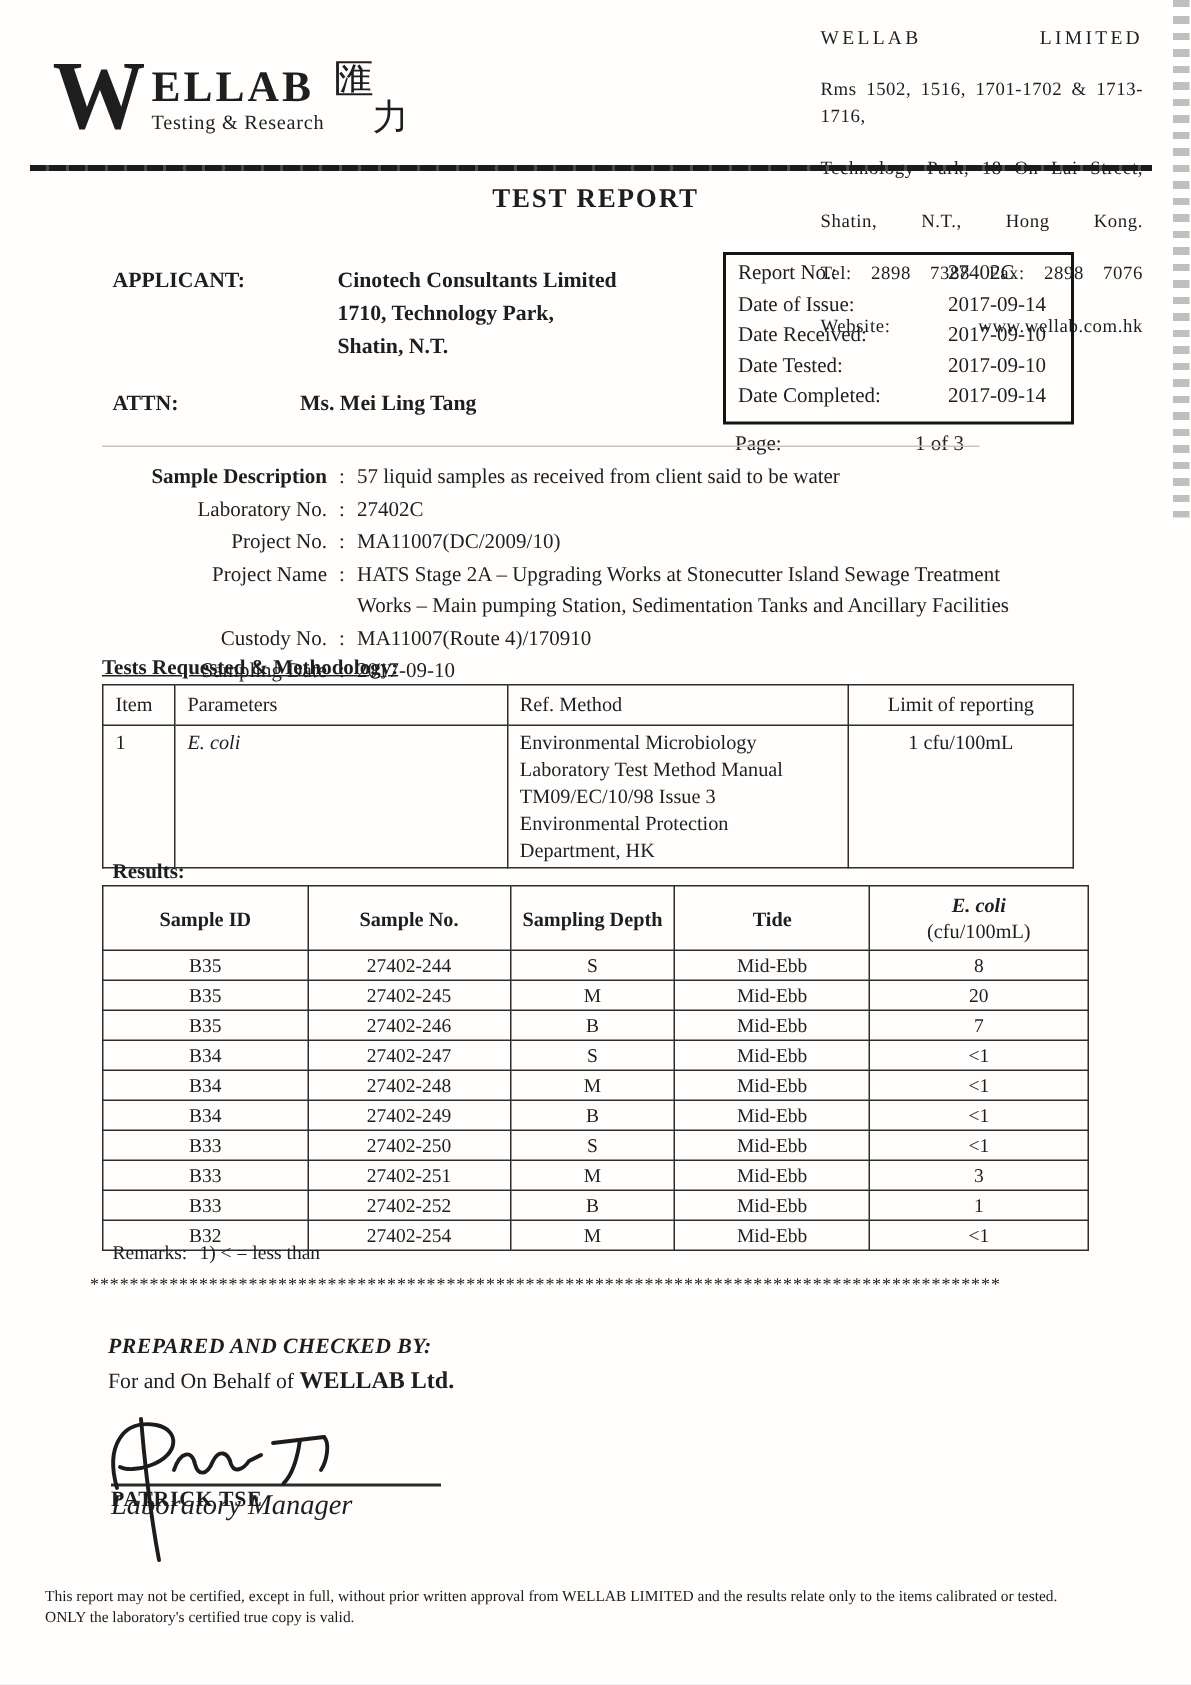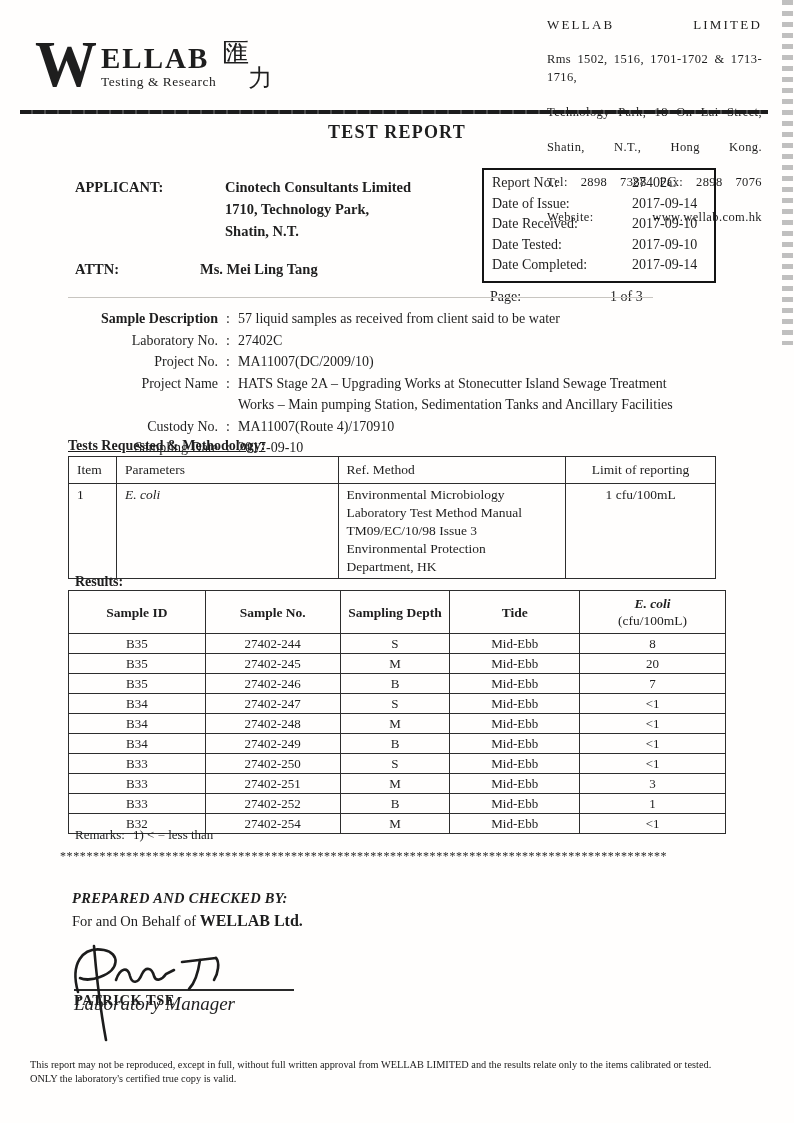--- a/index.html
+++ b/index.html
@@ -349,17 +349,17 @@
         <path d="M120,32 L154,28"></path>
         <path d="M138,30 C136,44 132,54 127,59"></path>
         <path d="M154,28 C158,32 156,44 152,50"></path>
       </g>
     </svg>
     <div class="signer">PATRICK TSE</div>
     <div class="signer-title">Laboratory Manager</div>
   </div>
 
   <div class="abs footer">
-    <div>This report may not be reproduced, except in full, without full written approval from WELLAB LIMITED and the results relate only to the items calibrated or tested.</div>
+    <div>This report may not be certified, except in full, without prior written approval from WELLAB LIMITED and the results relate only to the items calibrated or tested.</div>
     <div>ONLY the laboratory's certified true copy is valid.</div>
   </div>
 
 </div>
 
 </body></html>

